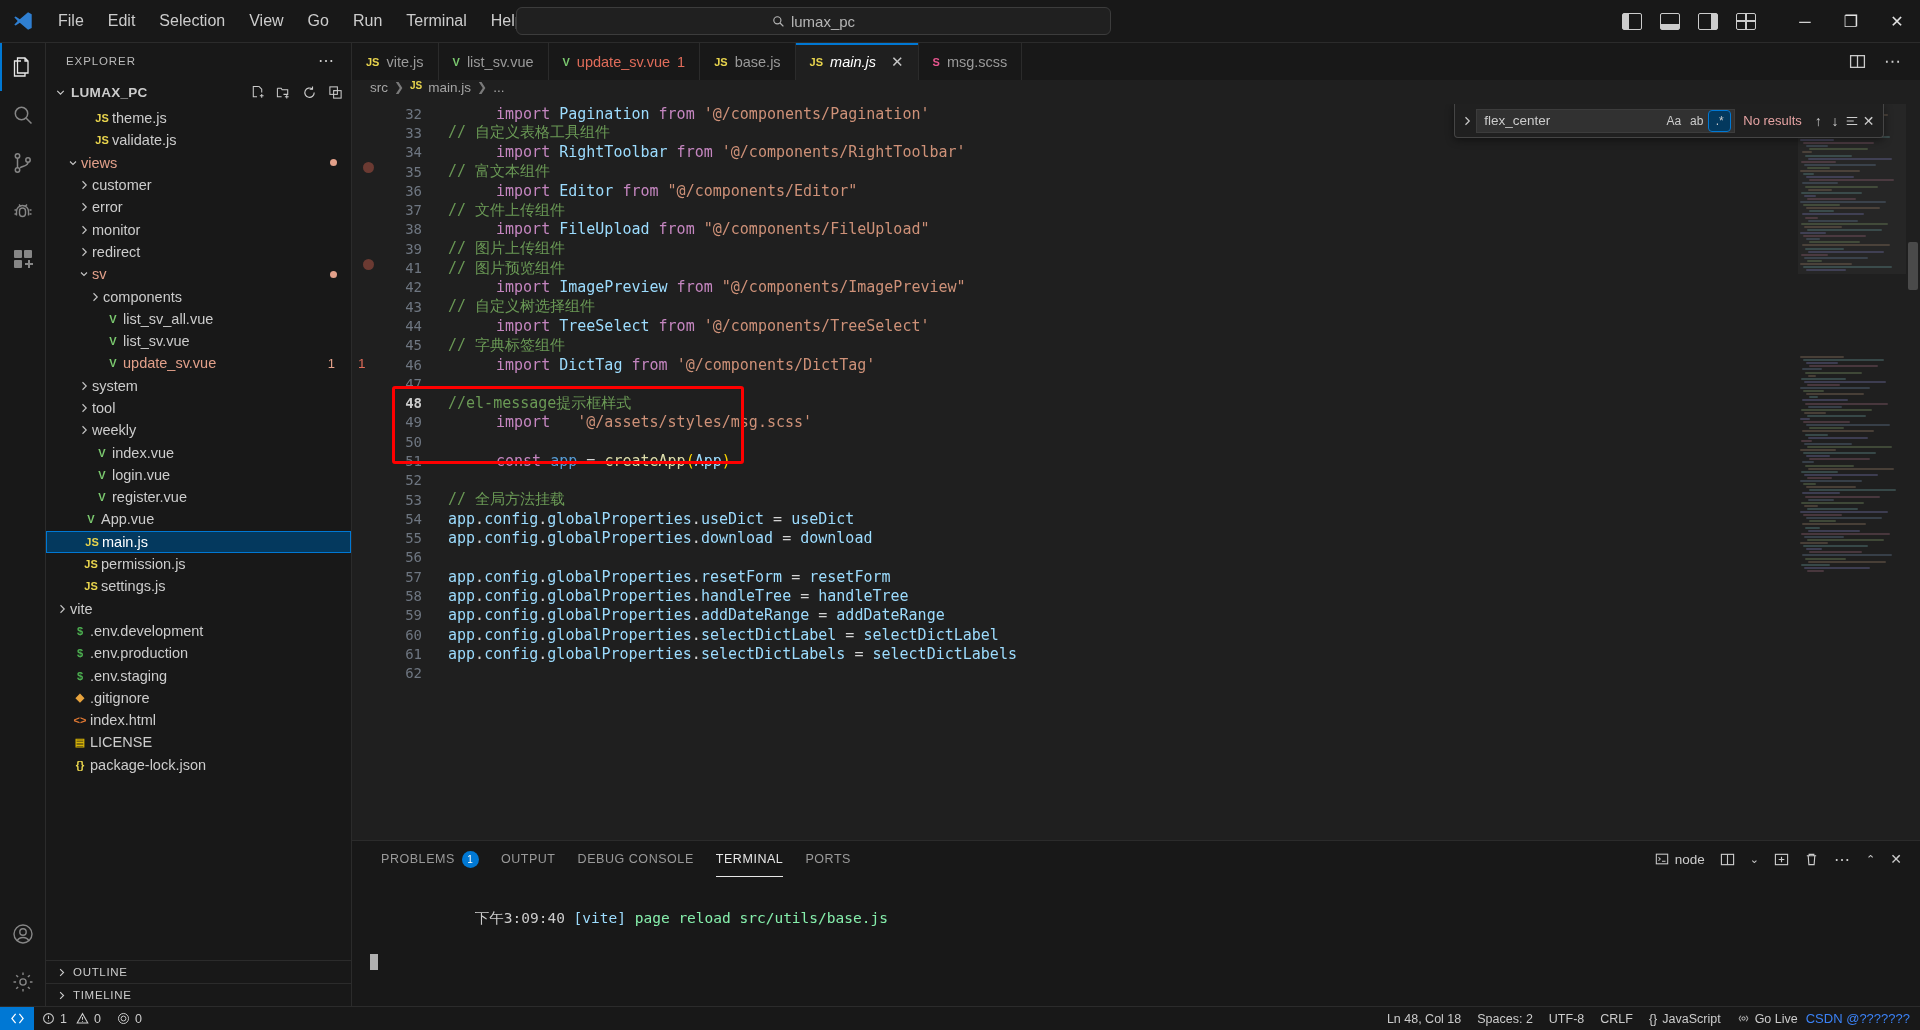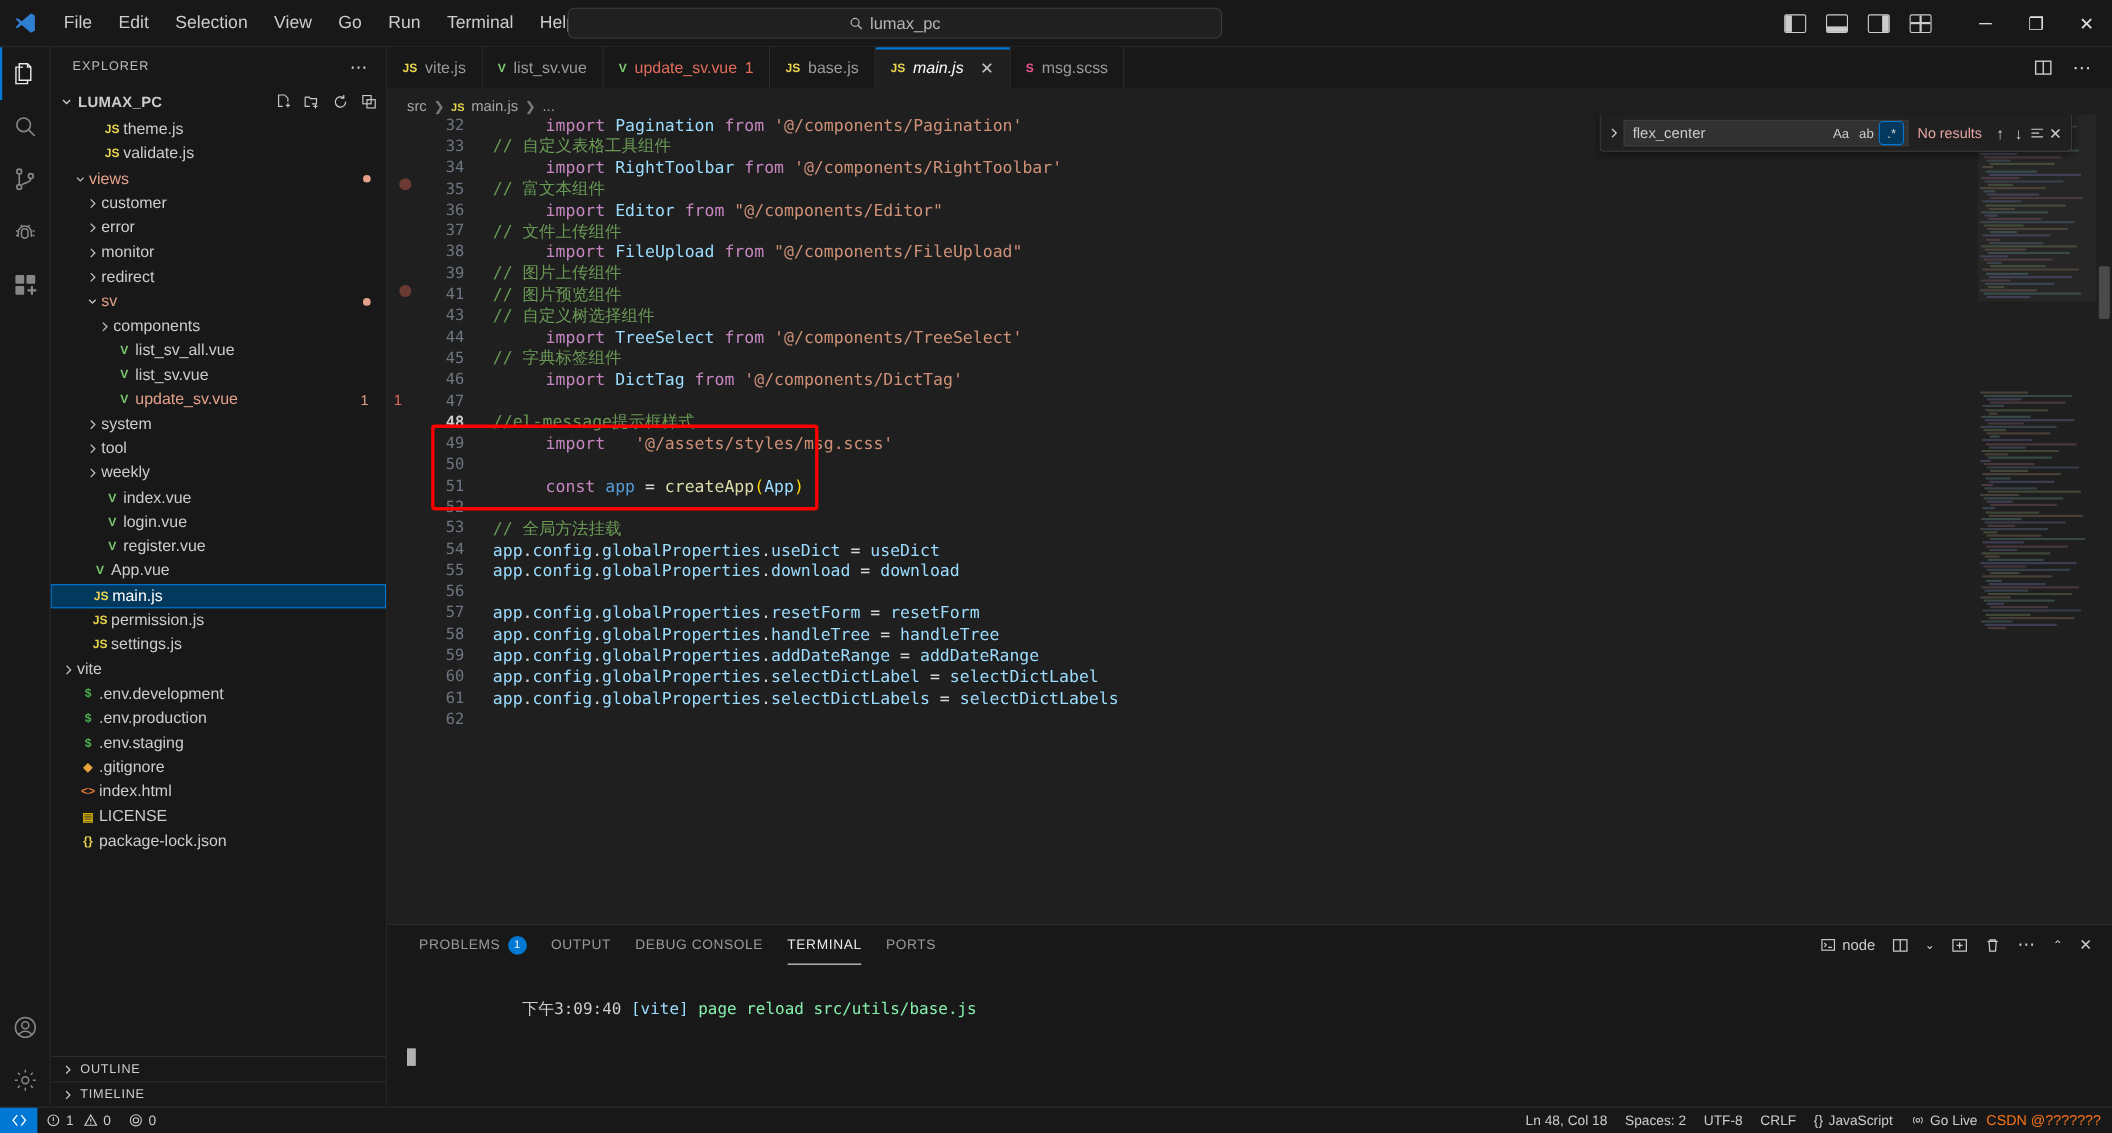--- a/index.html
+++ b/index.html
@@ -107,21 +107,21 @@
     color: #9a9a9a; background: #181818; border-right: 1px solid #2b2b2b;
     position: relative; cursor: default; white-space: nowrap;
   }
   .tab.active { background: #1f1f1f; color: #ffffff; font-style: italic; }
   .tab.active::before { content:""; position:absolute; left:0; right:0; top:0; height:1.5px; background:#0078d4; }
   .tab .tico { font-size: 11px; font-weight:bold; font-style:normal; }
   .tab .tclose { margin-left: 8px; font-size: 15px; color:#c5c5c5; font-style:normal; }
   .tab-modcount { color:#e06c5a; font-style:normal; }
   .tabbar-right { margin-left:auto; display:flex; align-items:center; gap:18px; padding-right:18px; color:#cccccc; }
   .breadcrumb {
-    height: 24px; display: flex; align-items: flex-end; gap: 6px; padding-left: 18px;
+    height: 24px; display: flex; align-items: flex-start; gap: 6px; padding-left: 18px;
     font-size: 13.5px; color: #a5a5a5; background:#1f1f1f; flex:none;
   }
   .bc-sep { color: #7a7a7a; font-size:12px; }
 
   
   .code-wrap { flex: 1; position: relative; overflow: hidden; background: #1f1f1f; display:flex; }
   .glyph-margin { width: 30px; flex:none; position: relative; }
   .bp { position:absolute; left: 11px; width: 11px; height: 11px; border-radius: 50%; background: #6b3a32; }
   .gutter-num { position:absolute; left: 6px; color:#e06c5a; font-size: 13.5px; }
   .code-lines { flex: 1; position: relative; font-family: "DejaVu Sans Mono", "Liberation Mono", monospace; }
@@ -196,21 +196,21 @@
   .t-msg { color:#86efac;text-align:center; }
   .term-cursor { display:inline-block; width: 8px; height: 16px; background: #cccccc; opacity:.85; vertical-align: -3px; }
 
   
   .statusbar { height: 24px; background: #181818; flex: none; display: flex; align-items: center;
                font-size: 12.5px; color: #cccccc; border-top: 1px solid #2b2b2b; }
   .sb-remote { background: #0078d4; width: 34px; height: 24px; display:flex; align-items:center;
                justify-content:center; color:#fff; font-size: 14px; }
   .sb-seg { display:flex; align-items:center; gap: 5px; padding: 0 8px; height:24px; }
   .sb-right { margin-left: auto; display:flex; align-items:center; }
-  .sb-watermark { color: #f97316; font-size: 13px; padding-right: 10px; }
+  .sb-watermark { color: #3b82f6; font-size: 13px; padding-right: 10px; }
   svg { display:block; }
 </style>
 </head>
 <body>
 
 <div class="app">
 
   <div class="titlebar">
     <div class="vscode-logo">
       <svg width="22" height="22" viewBox="0 0 24 24">
@@ -648,20 +648,21 @@
         <div class="code-lines" id="code-lines">
             <div class="cline"><span class="ln">32</span><span class="ctext"><span class="k-kw">import </span><span class="k-id">Pagination</span><span class="k-from"> from </span><span class="k-str">'@/components/Pagination'</span></span></div>
             <div class="cline"><span class="ln">33</span><span class="ctext"><span class="k-com">// 自定义表格工具组件</span></span></div>
             <div class="cline"><span class="ln">34</span><span class="ctext"><span class="k-kw">import </span><span class="k-id">RightToolbar</span><span class="k-from"> from </span><span class="k-str">'@/components/RightToolbar'</span></span></div>
             <div class="cline"><span class="ln">35</span><span class="ctext"><span class="k-com">// 富文本组件</span></span></div>
             <div class="cline"><span class="ln">36</span><span class="ctext"><span class="k-kw">import </span><span class="k-id">Editor</span><span class="k-from"> from </span><span class="k-str">"@/components/Editor"</span></span></div>
             <div class="cline"><span class="ln">37</span><span class="ctext"><span class="k-com">// 文件上传组件</span></span></div>
             <div class="cline"><span class="ln">38</span><span class="ctext"><span class="k-kw">import </span><span class="k-id">FileUpload</span><span class="k-from"> from </span><span class="k-str">"@/components/FileUpload"</span></span></div>
             <div class="cline"><span class="ln">39</span><span class="ctext"><span class="k-com">// 图片上传组件</span></span></div>
             <div class="cline"><span class="ln">41</span><span class="ctext"><span class="k-com">// 图片预览组件</span></span></div>
+            <div class="cline"><span class="ln">42</span><span class="ctext"><span class="k-kw">import </span><span class="k-id">ImagePreview</span><span class="k-from"> from </span><span class="k-str">"@/components/ImagePreview"</span></span></div>
             <div class="cline"><span class="ln">43</span><span class="ctext"><span class="k-com">// 自定义树选择组件</span></span></div>
             <div class="cline"><span class="ln">44</span><span class="ctext"><span class="k-kw">import </span><span class="k-id">TreeSelect</span><span class="k-from"> from </span><span class="k-str">'@/components/TreeSelect'</span></span></div>
             <div class="cline"><span class="ln">45</span><span class="ctext"><span class="k-com">// 字典标签组件</span></span></div>
             <div class="cline"><span class="ln">46</span><span class="ctext"><span class="k-kw">import </span><span class="k-id">DictTag</span><span class="k-from"> from </span><span class="k-str">'@/components/DictTag'</span></span></div>
             <div class="cline"><span class="ln">47</span><span class="ctext"></span></div>
             <div class="cline cur"><span class="ln">48</span><span class="ctext"><span class="k-com">//el-message提示框样式</span></span></div>
             <div class="cline"><span class="ln">49</span><span class="ctext"><span class="k-kw">import </span><span class="k-str">  '@/assets/styles/msg.scss'</span></span></div>
             <div class="cline"><span class="ln">50</span><span class="ctext"></span></div>
             <div class="cline"><span class="ln">51</span><span class="ctext"><span class="k-kw">const </span><span class="k-const">app</span><span class="k-plain"> = </span><span class="k-fn">createApp</span><span class="k-paren">(</span><span class="k-id">App</span><span class="k-paren">)</span></span></div>
             <div class="cline"><span class="ln">52</span><span class="ctext"></span></div>

